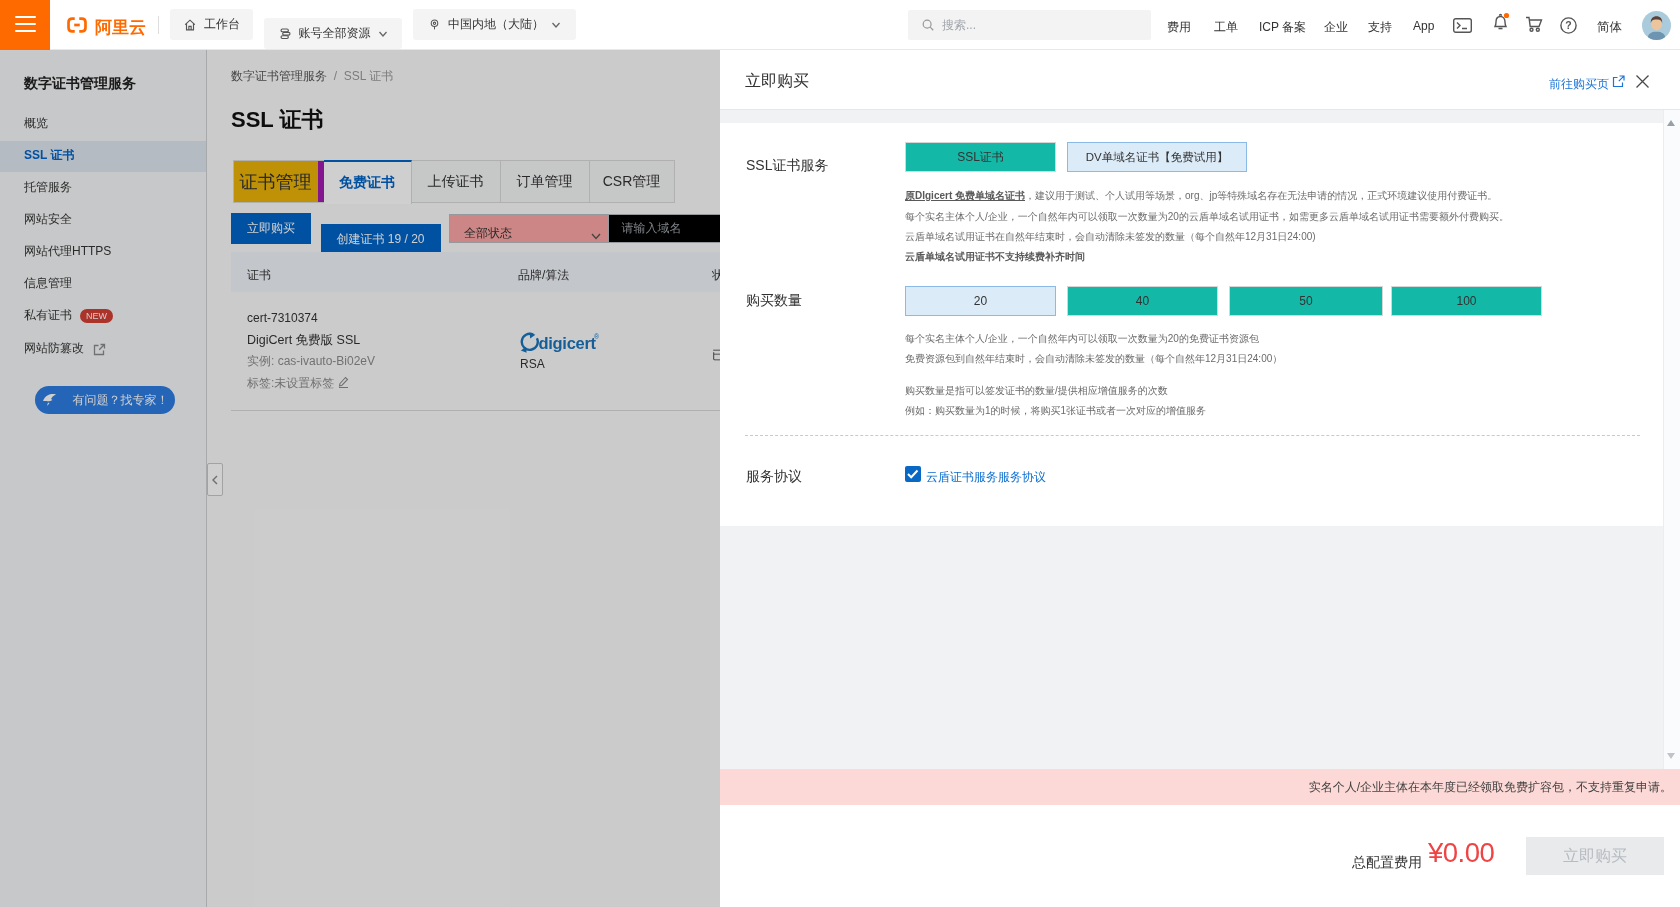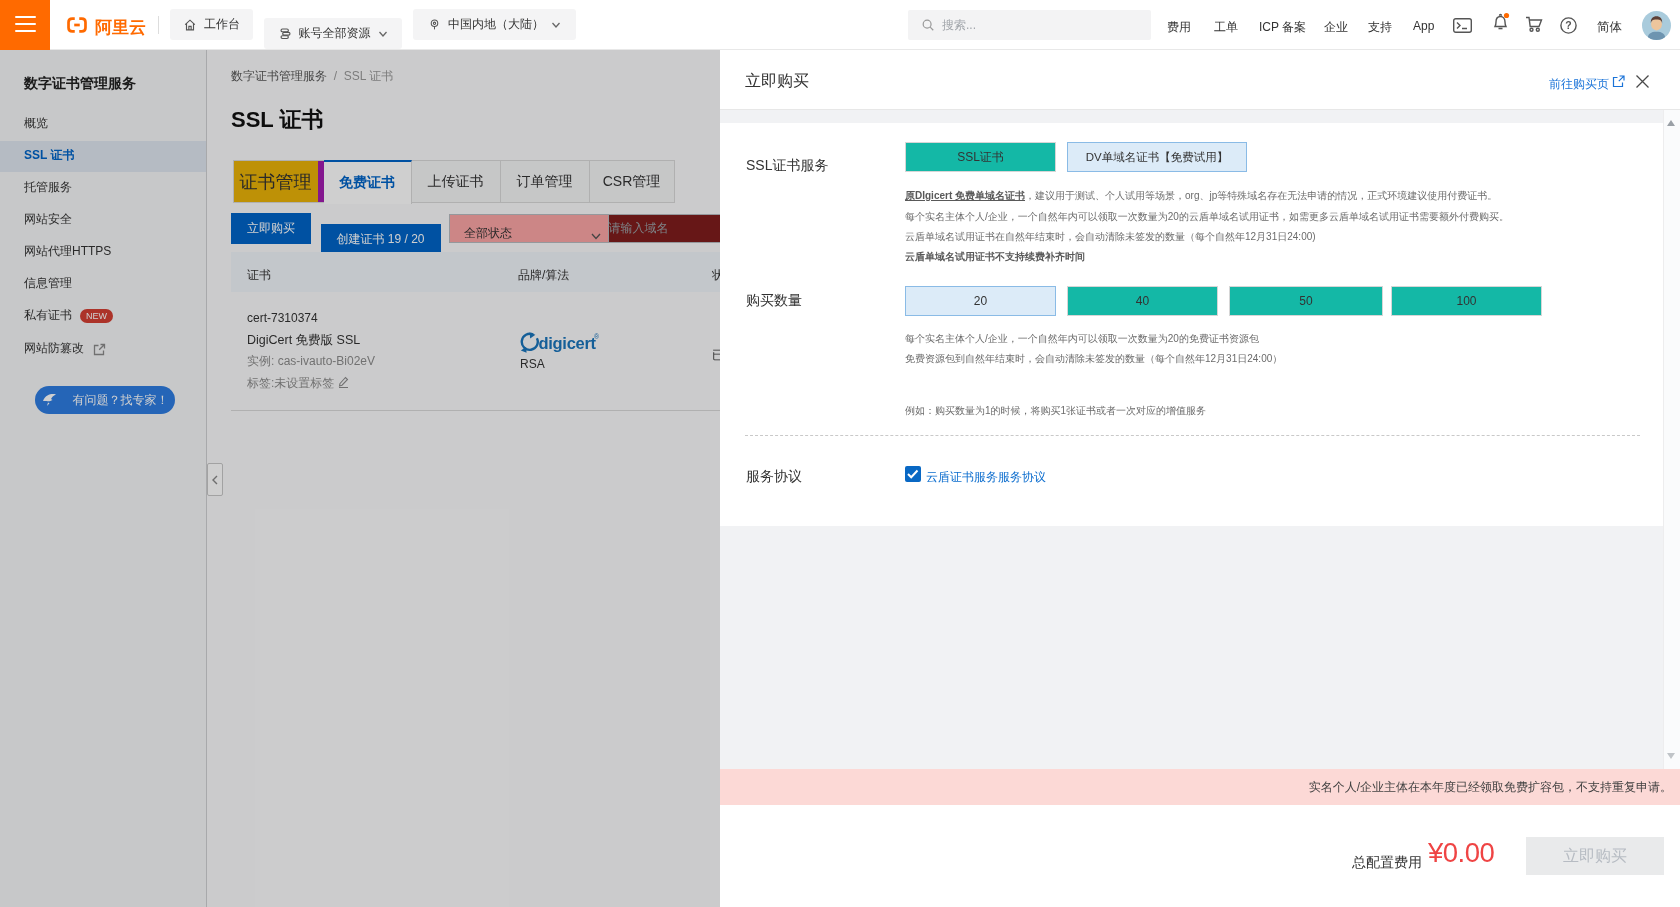--- a/index.html
+++ b/index.html
@@ -156,21 +156,21 @@
 </div>
 
 <div class="abs" style="left:231px;top:213px;width:80px;height:31px;background:#0064c8;color:#fff;font-size:12px;display:flex;align-items:center;justify-content:center;z-index:2">立即购买</div>
 <div class="abs" style="left:320.5px;top:224px;width:120px;height:31px;background:#0064c8;color:#fff;font-size:12px;display:flex;align-items:center;justify-content:center;z-index:2">创建证书 19 / 20</div>
 <div class="abs" style="left:449px;top:214px;width:166px;height:29px;background:#fca5a5;border:1px solid #b8bcc0;z-index:2;font-size:12px;color:#333;display:flex;align-items:flex-end">
  <span style="margin-left:14px">全部状态</span>
  <svg style="margin-left:auto;margin-right:12px" width="12" height="12" viewBox="0 0 12 12" fill="none" stroke="#555" stroke-width="1.3">
       <path d="M2 4 L6 8.5 L10 4"></path>
     </svg>
   </div>
-<div class="abs" style="left:607.5px;top:214px;width:200px;height:29px;background:#7f1d1d;border:1px solid #b8bcc0;z-index:2;font-size:12px;color:#9aa0a5;line-height:27px;">请输入域名</div>
+<div class="abs" style="left:607.5px;top:214px;width:200px;height:29px;background:#000000;border:1px solid #b8bcc0;z-index:2;font-size:12px;color:#9aa0a5;line-height:27px;padding-left:13px">请输入域名</div>
 
 <div class="abs" style="left:230.5px;top:252px;width:1449.5px;height:40px;background:#f1f5fa;z-index:2"></div>
 <div class="abs" style="left:247px;top:267px;font-size:12px;color:#333;z-index:2">证书</div>
 <div class="abs" style="left:518px;top:267px;font-size:12px;color:#333;z-index:2">品牌/算法</div>
 <div class="abs" style="left:712px;top:267px;font-size:12px;color:#333;z-index:2">状态</div>
 <div class="abs" style="left:247px;top:311px;font-size:12px;color:#333;z-index:2">cert-7310374</div>
 <div class="abs" style="left:247px;top:332px;font-size:12.5px;color:#333;z-index:2">DigiCert 免费版 SSL</div>
 <div class="abs" style="left:247px;top:353px;font-size:12px;color:#8c8c8c;z-index:2">实例: cas-ivauto-Bi02eV</div>
 <div class="abs" style="left:247px;top:375px;font-size:12px;color:#8c8c8c;z-index:2">标签:未设置标签 <svg width="11" height="12" viewBox="0 0 11 12" style="vertical-align:-1px">
       <path d="M2 7.5 L7.5 1.5 L9.5 3.5 L4 9.2 L1.5 10 Z" fill="none" stroke="#8c8c8c" stroke-width="1.1"></path>
@@ -224,20 +224,21 @@
  <div class="abs dtext" style="left:185px;top:177px">云盾单域名试用证书在自然年结束时，会自动清除未签发的数量（每个自然年12月31日24:00)</div>
  <div class="abs dtext" style="left:185px;top:197px"><b style="">云盾单域名试用证书不支持续费补齐时间</b></div>
 
  <div class="abs lbl" style="left:26px;top:242px">购买数量</div>
  <div class="abs optbtn optsel" style="left:185px;top:236px;width:151px">20</div>
  <div class="abs optbtn" style="left:347px;top:236px;width:151px">40</div>
  <div class="abs optbtn" style="left:509px;top:236px;width:154px">50</div>
  <div class="abs optbtn" style="left:671px;top:236px;width:151px">100</div>
  <div class="abs dtext" style="left:185px;top:279px">每个实名主体个人/企业，一个自然年内可以领取一次数量为20的免费证书资源包</div>
  <div class="abs dtext" style="left:185px;top:299px">免费资源包到自然年结束时，会自动清除未签发的数量（每个自然年12月31日24:00）</div>
+ <div class="abs dtext" style="left:185px;top:331px">购买数量是指可以签发证书的数量/提供相应增值服务的次数</div>
  <div class="abs dtext" style="left:185px;top:351px">例如：购买数量为1的时候，将购买1张证书或者一次对应的增值服务</div>
  <div class="abs" style="left:25px;top:385px;width:895px;border-top:1px dashed #c9c9c9"></div>
 
  <div class="abs lbl" style="left:26px;top:418px">服务协议</div>
  <div class="abs" style="left:185px;top:416px;width:16px;height:16px;background:#0968c4;border-radius:2px"></div>
  <svg class="abs" style="left:187px;top:419px" width="12" height="10" viewBox="0 0 12 10" fill="none" stroke="#fff" stroke-width="2">
       <path d="M1 5 L4.2 8.2 L10.5 1.5"></path>
     </svg>
  <div class="abs" style="left:206px;top:419px;font-size:12px;color:#0c6dce">云盾证书服务服务协议</div>
 

